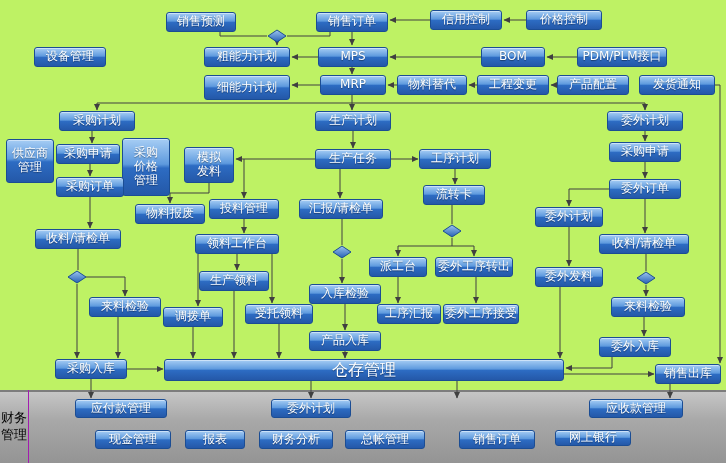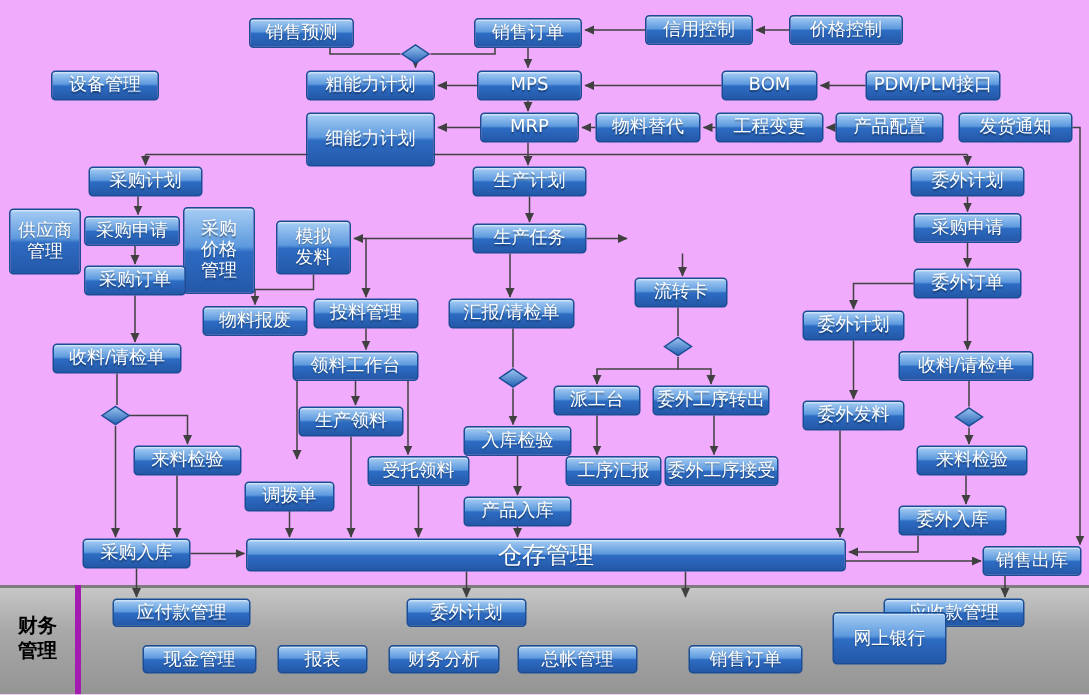--- a/index.html
+++ b/index.html
@@ -1,31 +1,31 @@
 <!DOCTYPE html>
 <html><head>
 <meta charset="utf-8">
 <style>
   html,body{margin:0;padding:0;background:#fff;}
-  #stage{position:relative;width:726px;height:463px;background:#f0abfc;overflow:hidden;
+  #stage{position:relative;width:726px;height:463px;background:#bef264;overflow:hidden;
          font-family:"DejaVu Sans","Liberation Sans",sans-serif;}
   #lines{position:absolute;left:0;top:0;z-index:2;pointer-events:none;}
   .n{position:absolute;z-index:3;display:flex;align-items:center;justify-content:center;
      text-align:center;color:#fff;font-size:12px;line-height:1.15;white-space:pre-line;
      background:linear-gradient(180deg,#a6cdf4 0%,#5e9ade 45%,#2d6cc3 52%,#2458a8 100%);
      border:1px solid #1b4d94;border-radius:3px;box-sizing:border-box;
      text-shadow:0 1px 1px rgba(0,0,0,.4);box-shadow:inset 0 1px 0 rgba(255,255,255,.45);}
   .wide{font-size:16px;}
   #finance-band{position:absolute;left:0;top:390px;width:726px;height:73px;z-index:1;
      background:linear-gradient(180deg,#c6c6c6 0%,#a8a8a8 40%,#949494 100%);
      border-top:2px solid #7d7d7d;box-sizing:border-box;}
-  #finance-label{position:absolute;left:0;top:390px;width:54px;height:73px;z-index:3;
+  #finance-label{position:absolute;left:0;top:390px;width:29px;height:73px;z-index:3;
      display:flex;align-items:center;justify-content:center;text-align:center;
-     color:#000;font-weight:bold;font-size:13px;line-height:1.3;white-space:pre-line;
-     border-right:4px solid #a21caf;box-sizing:border-box;}
+     color:#000;font-weight:normal;font-size:13px;line-height:1.3;white-space:pre-line;
+     border-right:1px solid #a21caf;box-sizing:border-box;}
 </style>
 </head>
 <body>
 
 <div id="stage">
 
   <svg id="lines" width="726" height="463">
     <defs>
       <marker id="arw" markerWidth="8" markerHeight="7" refX="6" refY="3" orient="auto" markerUnits="userSpaceOnUse">
         <path d="M0,0 L6.5,3 L0,6 Z" fill="#404040"></path>
@@ -113,72 +113,73 @@
 
   <div class="n" style="left:166px;top:12px;width:70px;height:20px">销售预测</div>
   <div class="n" style="left:316px;top:12px;width:72px;height:20px">销售订单</div>
   <div class="n" style="left:430px;top:10px;width:72px;height:20px">信用控制</div>
   <div class="n" style="left:526px;top:10px;width:76px;height:20px">价格控制</div>
   <div class="n" style="left:34px;top:47px;width:72px;height:20px">设备管理</div>
   <div class="n" style="left:204px;top:47px;width:86px;height:20px">粗能力计划</div>
   <div class="n" style="left:318px;top:47px;width:70px;height:20px">MPS</div>
   <div class="n" style="left:481px;top:47px;width:64px;height:20px">BOM</div>
   <div class="n" style="left:577px;top:47px;width:90px;height:20px">PDM/PLM接口</div>
-  <div class="n" style="left:204px;top:75px;width:86px;height:36px">细能力计划</div>
+  <div class="n" style="left:204px;top:75px;width:86px;height:25px">细能力计划</div>
   <div class="n" style="left:320px;top:75px;width:66px;height:20px">MRP</div>
   <div class="n" style="left:397px;top:75px;width:70px;height:20px">物料替代</div>
   <div class="n" style="left:477px;top:75px;width:72px;height:20px">工程变更</div>
   <div class="n" style="left:557px;top:75px;width:72px;height:20px">产品配置</div>
   <div class="n" style="left:59px;top:111px;width:76px;height:20px">采购计划</div>
   <div class="n" style="left:639px;top:75px;width:76px;height:20px">发货通知</div>
   <div class="n" style="left:315px;top:111px;width:76px;height:20px">生产计划</div>
   <div class="n" style="left:607px;top:111px;width:76px;height:20px">委外计划</div>
   <div class="n" style="left:6px;top:139px;width:48px;height:44px">供应商
 管理</div>
   <div class="n" style="left:56px;top:144px;width:64px;height:20px">采购申请</div>
   <div class="n" style="left:122px;top:138px;width:48px;height:58px">采购
 价格
 管理</div>
   <div class="n" style="left:184px;top:147px;width:50px;height:36px">模拟
 发料</div>
   <div class="n" style="left:315px;top:149px;width:76px;height:20px">生产任务</div>
+  <div class="n" style="left:419px;top:149px;width:72px;height:20px">工序计划</div>
   <div class="n" style="left:609px;top:142px;width:72px;height:20px">采购申请</div>
   <div class="n" style="left:56px;top:177px;width:68px;height:20px">采购订单</div>
   <div class="n" style="left:423px;top:185px;width:62px;height:20px">流转卡</div>
   <div class="n" style="left:609px;top:179px;width:72px;height:20px">委外订单</div>
   <div class="n" style="left:135px;top:204px;width:70px;height:20px">物料报废</div>
   <div class="n" style="left:209px;top:199px;width:70px;height:20px">投料管理</div>
   <div class="n" style="left:299px;top:199px;width:84px;height:20px">汇报/请检单</div>
   <div class="n" style="left:535px;top:207px;width:68px;height:20px">委外计划</div>
   <div class="n" style="left:35px;top:229px;width:86px;height:20px">收料/请检单</div>
   <div class="n" style="left:195px;top:234px;width:84px;height:20px">领料工作台</div>
   <div class="n" style="left:599px;top:234px;width:90px;height:20px">收料/请检单</div>
   <div class="n" style="left:369px;top:257px;width:58px;height:20px">派工台</div>
   <div class="n" style="left:435px;top:257px;width:78px;height:20px">委外工序转出</div>
   <div class="n" style="left:199px;top:271px;width:70px;height:20px">生产领料</div>
   <div class="n" style="left:535px;top:267px;width:68px;height:20px">委外发料</div>
   <div class="n" style="left:89px;top:297px;width:72px;height:20px">来料检验</div>
   <div class="n" style="left:309px;top:284px;width:72px;height:20px">入库检验</div>
   <div class="n" style="left:377px;top:304px;width:64px;height:20px">工序汇报</div>
   <div class="n" style="left:443px;top:304px;width:76px;height:20px">委外工序接受</div>
-  <div class="n" style="left:163px;top:321px;width:60px;height:20px">调拨单</div>
+  <div class="n" style="left:163px;top:307px;width:60px;height:20px">调拨单</div>
   <div class="n" style="left:245px;top:304px;width:68px;height:20px">受托领料</div>
   <div class="n" style="left:611px;top:297px;width:74px;height:20px">来料检验</div>
   <div class="n" style="left:309px;top:331px;width:72px;height:20px">产品入库</div>
   <div class="n" style="left:599px;top:337px;width:72px;height:20px">委外入库</div>
   <div class="n" style="left:55px;top:359px;width:72px;height:20px">采购入库</div>
   <div class="n wide" style="left:164px;top:359px;width:400px;height:22px">仓存管理</div>
   <div class="n" style="left:655px;top:364px;width:66px;height:20px">销售出库</div>
 
   <div id="finance-band"></div>
   <div id="finance-label">财务
 管理</div>
   <div class="n" style="left:75px;top:399px;width:92px;height:19px">应付款管理</div>
   <div class="n" style="left:271px;top:399px;width:80px;height:19px">委外计划</div>
   <div class="n" style="left:589px;top:399px;width:94px;height:19px">应收款管理</div>
   <div class="n" style="left:95px;top:430px;width:76px;height:19px">现金管理</div>
   <div class="n" style="left:185px;top:430px;width:60px;height:19px">报表</div>
   <div class="n" style="left:259px;top:430px;width:74px;height:19px">财务分析</div>
   <div class="n" style="left:345px;top:430px;width:80px;height:19px">总帐管理</div>
   <div class="n" style="left:459px;top:430px;width:76px;height:19px">销售订单</div>
-  <div class="n" style="left:555px;top:408px;width:76px;height:35px">网上银行</div>
+  <div class="n" style="left:555px;top:430px;width:76px;height:16px">网上银行</div>
 
 </div>
 
 </body></html>

